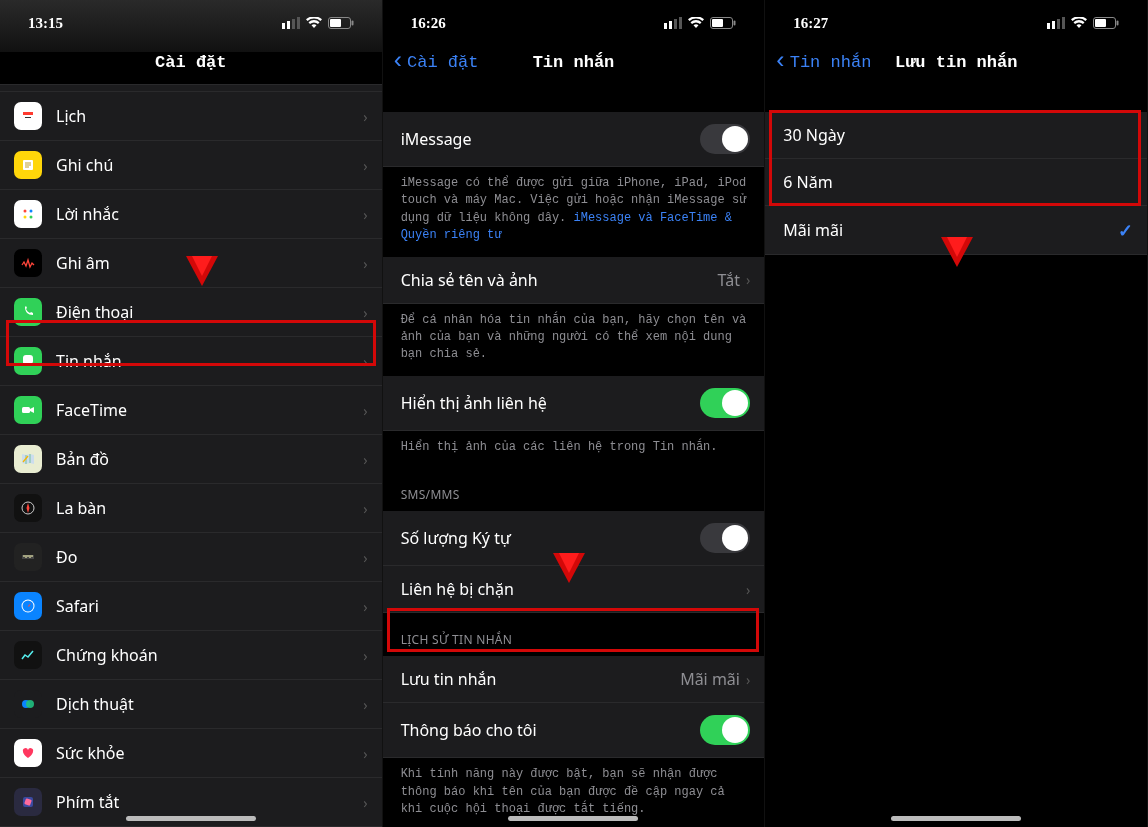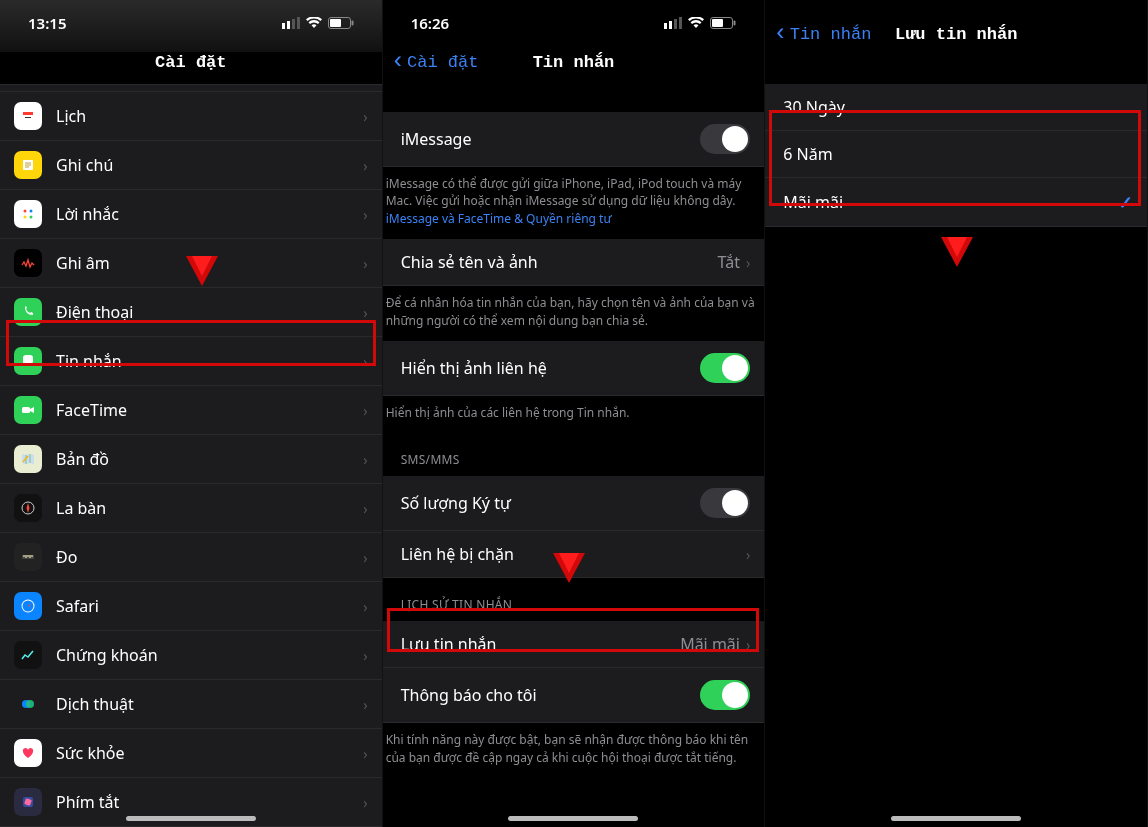--- a/index.html
+++ b/index.html
@@ -20,20 +20,21 @@
     overflow: hidden;
     border-right: 1px solid #111;
   }
   .status {
     height: 28px;
     display: flex;
     align-items: center;
     padding: 18px 28px 0;
     font-size: 15px;
     font-weight: 600;
+    font-family: Liberation Serif, serif;
   }
   .status .time { flex: 0 0 auto; }
   .status .spacer { flex: 1; }
   .status .icons { display: flex; gap: 6px; align-items: center; }
   svg.icon-svg { display: block; }
 
   .navbar {
     height: 44px;
     position: relative;
     display: flex;
@@ -98,22 +99,23 @@
   }
   .cell .label { flex: 1; color: #fff; }
   .cell .value { color: #8e8e93; font-size: 16px; margin-right: 6px; text-align: right; }
   .chevron {
     color: #555;
     font-size: 14px;
   }
   .footer-text {
     font-size: 12px;
     color: #8e8e93;
-    padding: 8px 3px 12px;
+    padding: 8px 18px 12px;
     line-height: 1.45;
+    font-family: Liberation Mono, monospace;
   }
   .footer-text a { color: #3b82f6; text-decoration: none; }
 
   
   .toggle {
     width: 50px;
     height: 30px;
     border-radius: 15px;
     position: relative;
   }
@@ -467,20 +469,40 @@
     <div class="footer-text">Khi tính năng này được bật, bạn sẽ nhận được thông báo khi tên của bạn được đề cập ngay cả khi cuộc hội thoại được tắt tiếng.</div>
   </div>
 
   <div class="hl" style="left:4px; top:608px; width:372px; height:44px;"></div>
   <div class="arrow inner" style="left:170px; top:553px;"></div>
 
   <div class="home-ind"></div>
 </div>
 
 <div class="phone">
+  <div class="status">
+    <span class="time">16:27</span>
+    <span class="spacer"></span>
+    <span class="icons">
+      <svg class="icon-svg" width="18" height="12">
+          <rect x="0" y="6" width="3" height="6" fill="#fff"></rect>
+          <rect x="5" y="4" width="3" height="8" fill="#fff"></rect>
+          <rect x="10" y="2" width="3" height="10" fill="#555"></rect>
+          <rect x="15" y="0" width="3" height="12" fill="#555"></rect>
+        </svg>
+      <svg class="icon-svg" width="16" height="12" viewBox="0 0 16 12">
+          <path d="M8 11 L5.5 8.3 A4 4 0 0 1 10.5 8.3 Z M2.5 5.3 A8 8 0 0 1 13.5 5.3 L12 7 A6 6 0 0 0 4 7 Z M0 2.3 A12 12 0 0 1 16 2.3 L14.5 4 A10 10 0 0 0 1.5 4 Z" fill="#fff"></path>
+        </svg>
+      <svg class="icon-svg" width="26" height="12">
+          <rect x="0.5" y="0.5" width="22" height="11" rx="2.5" stroke="#888" fill="none"></rect>
+          <rect x="2" y="2" width="11" height="8" rx="1" fill="#fff"></rect>
+          <rect x="23.5" y="3.5" width="2" height="5" rx="1" fill="#888"></rect>
+        </svg>
+    </span>
+  </div>
 
   <div class="navbar">
     <div class="back">
       <span class="chev">‹</span>
       <span>Tin nhắn</span>
     </div>
     <div class="title">Lưu tin nhắn</div>
   </div>
 
   <div class="content" style="margin-top:28px">

